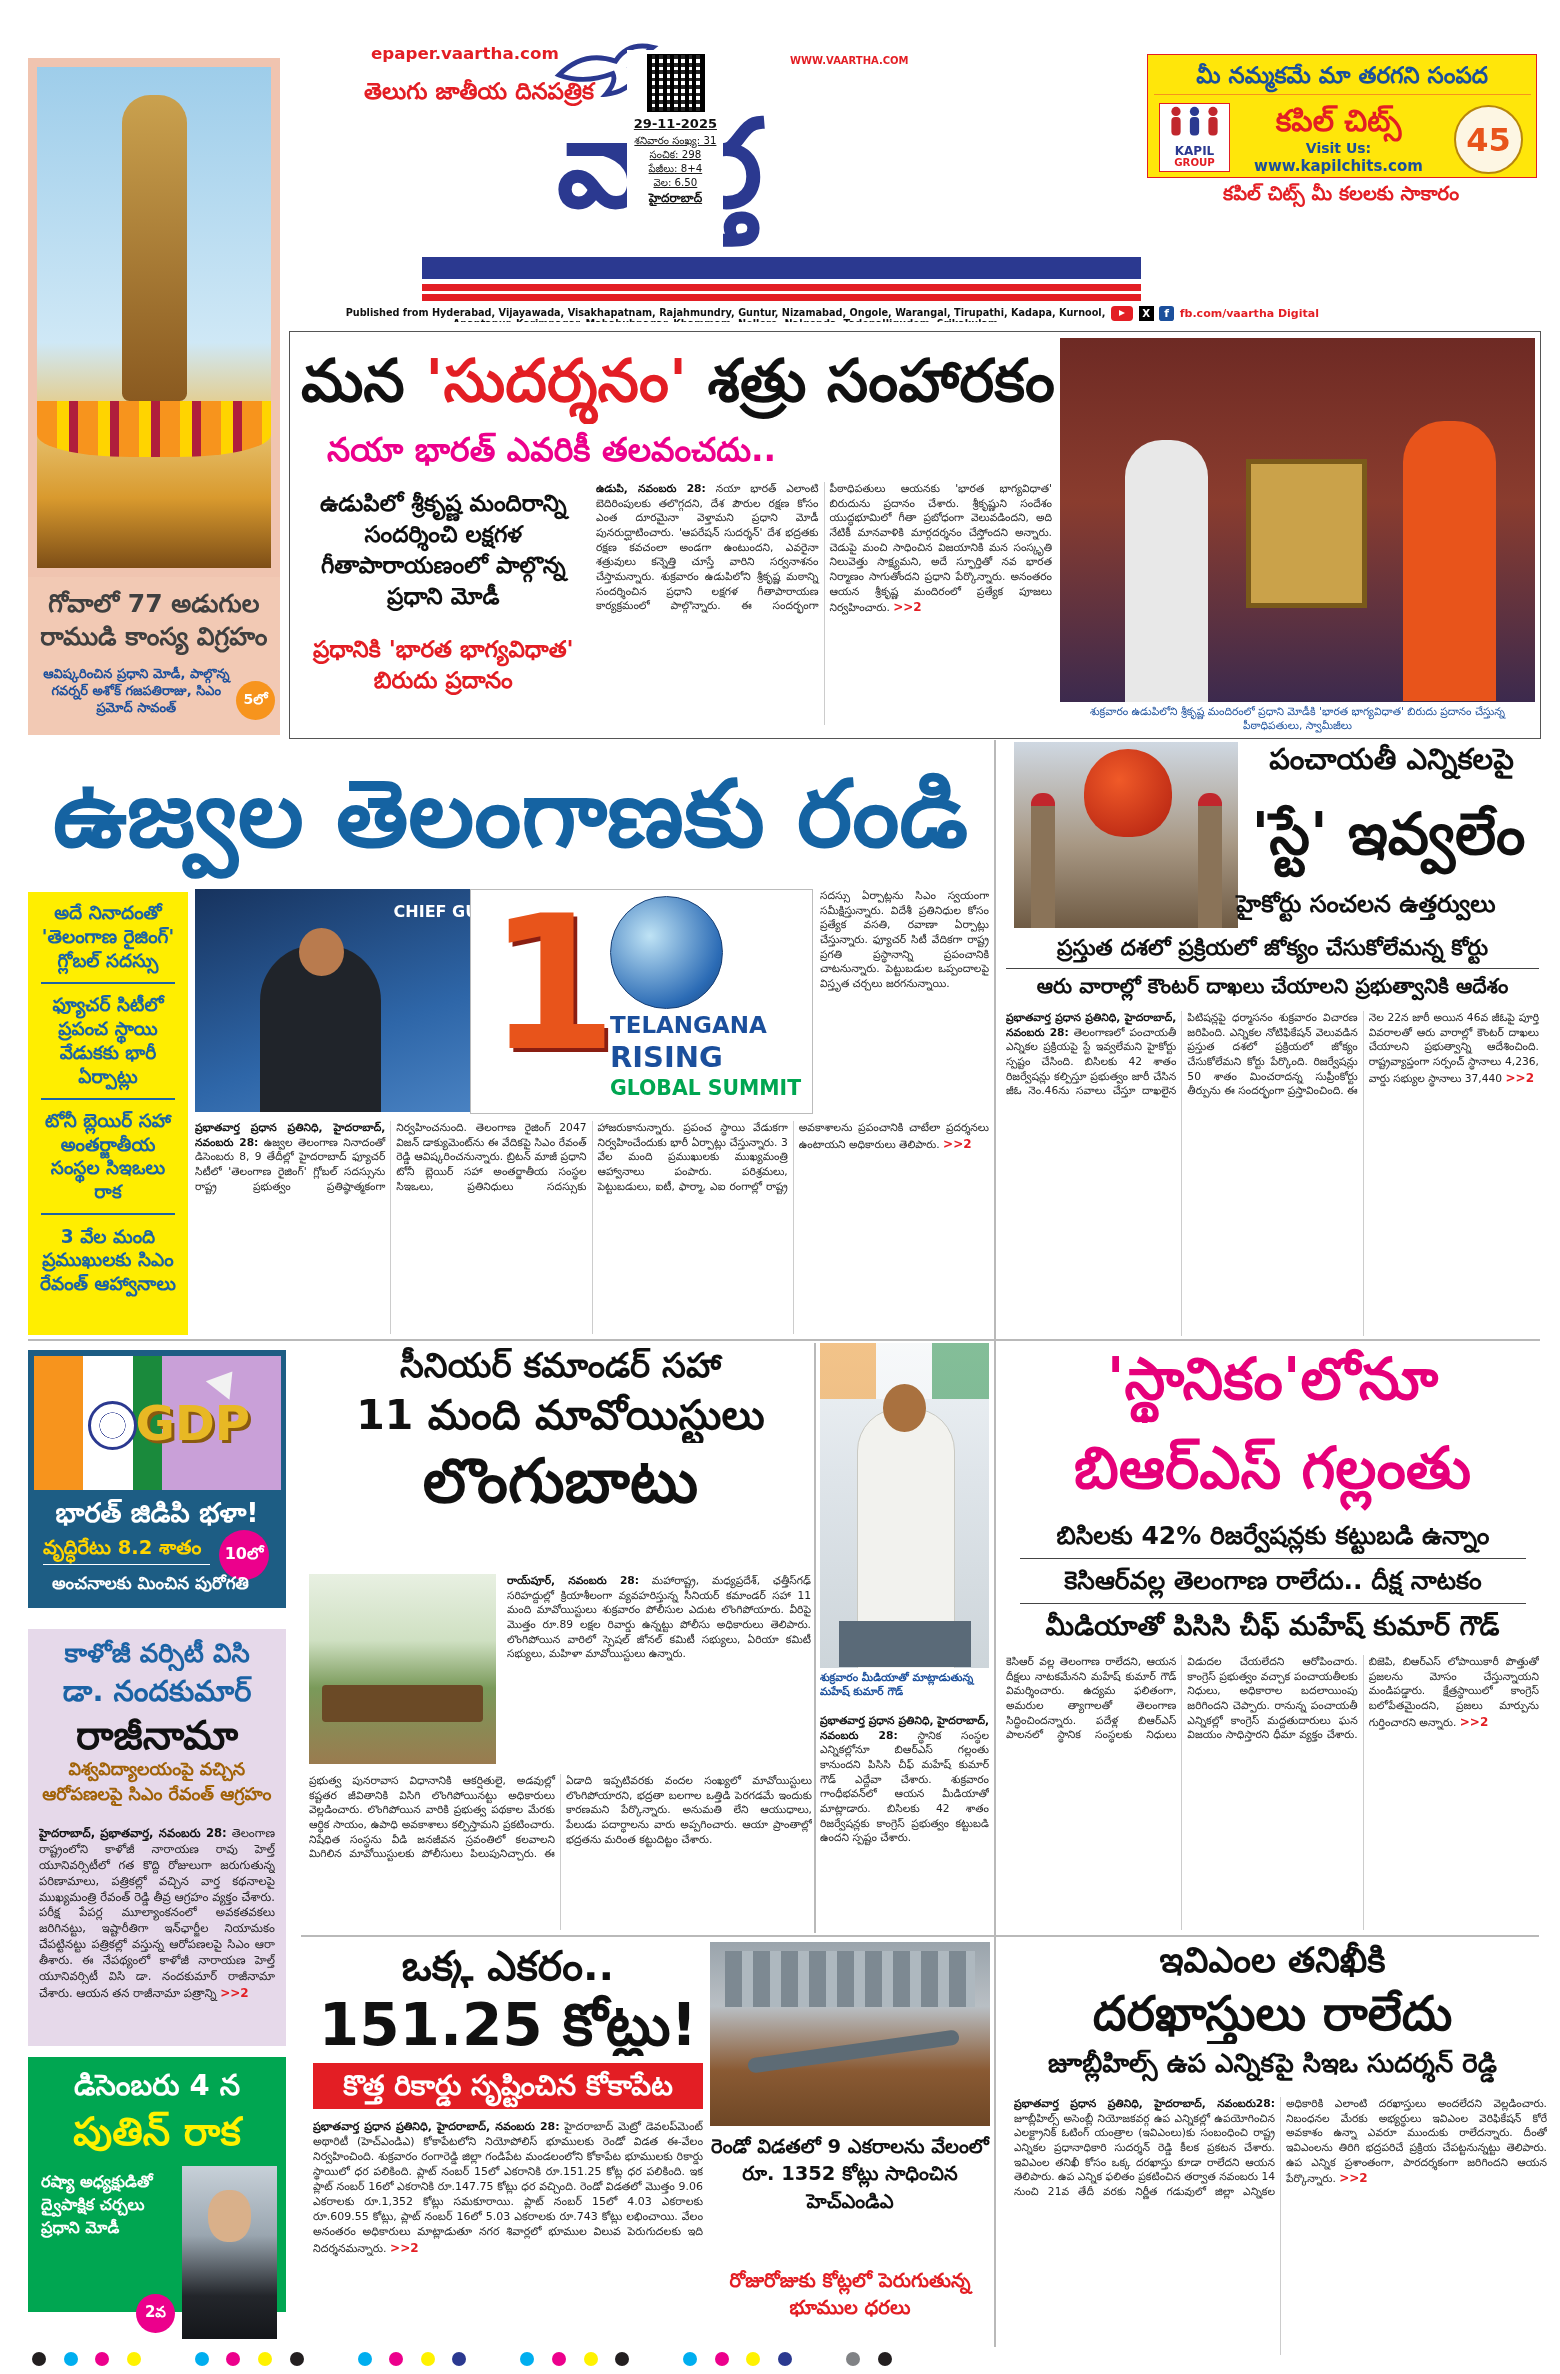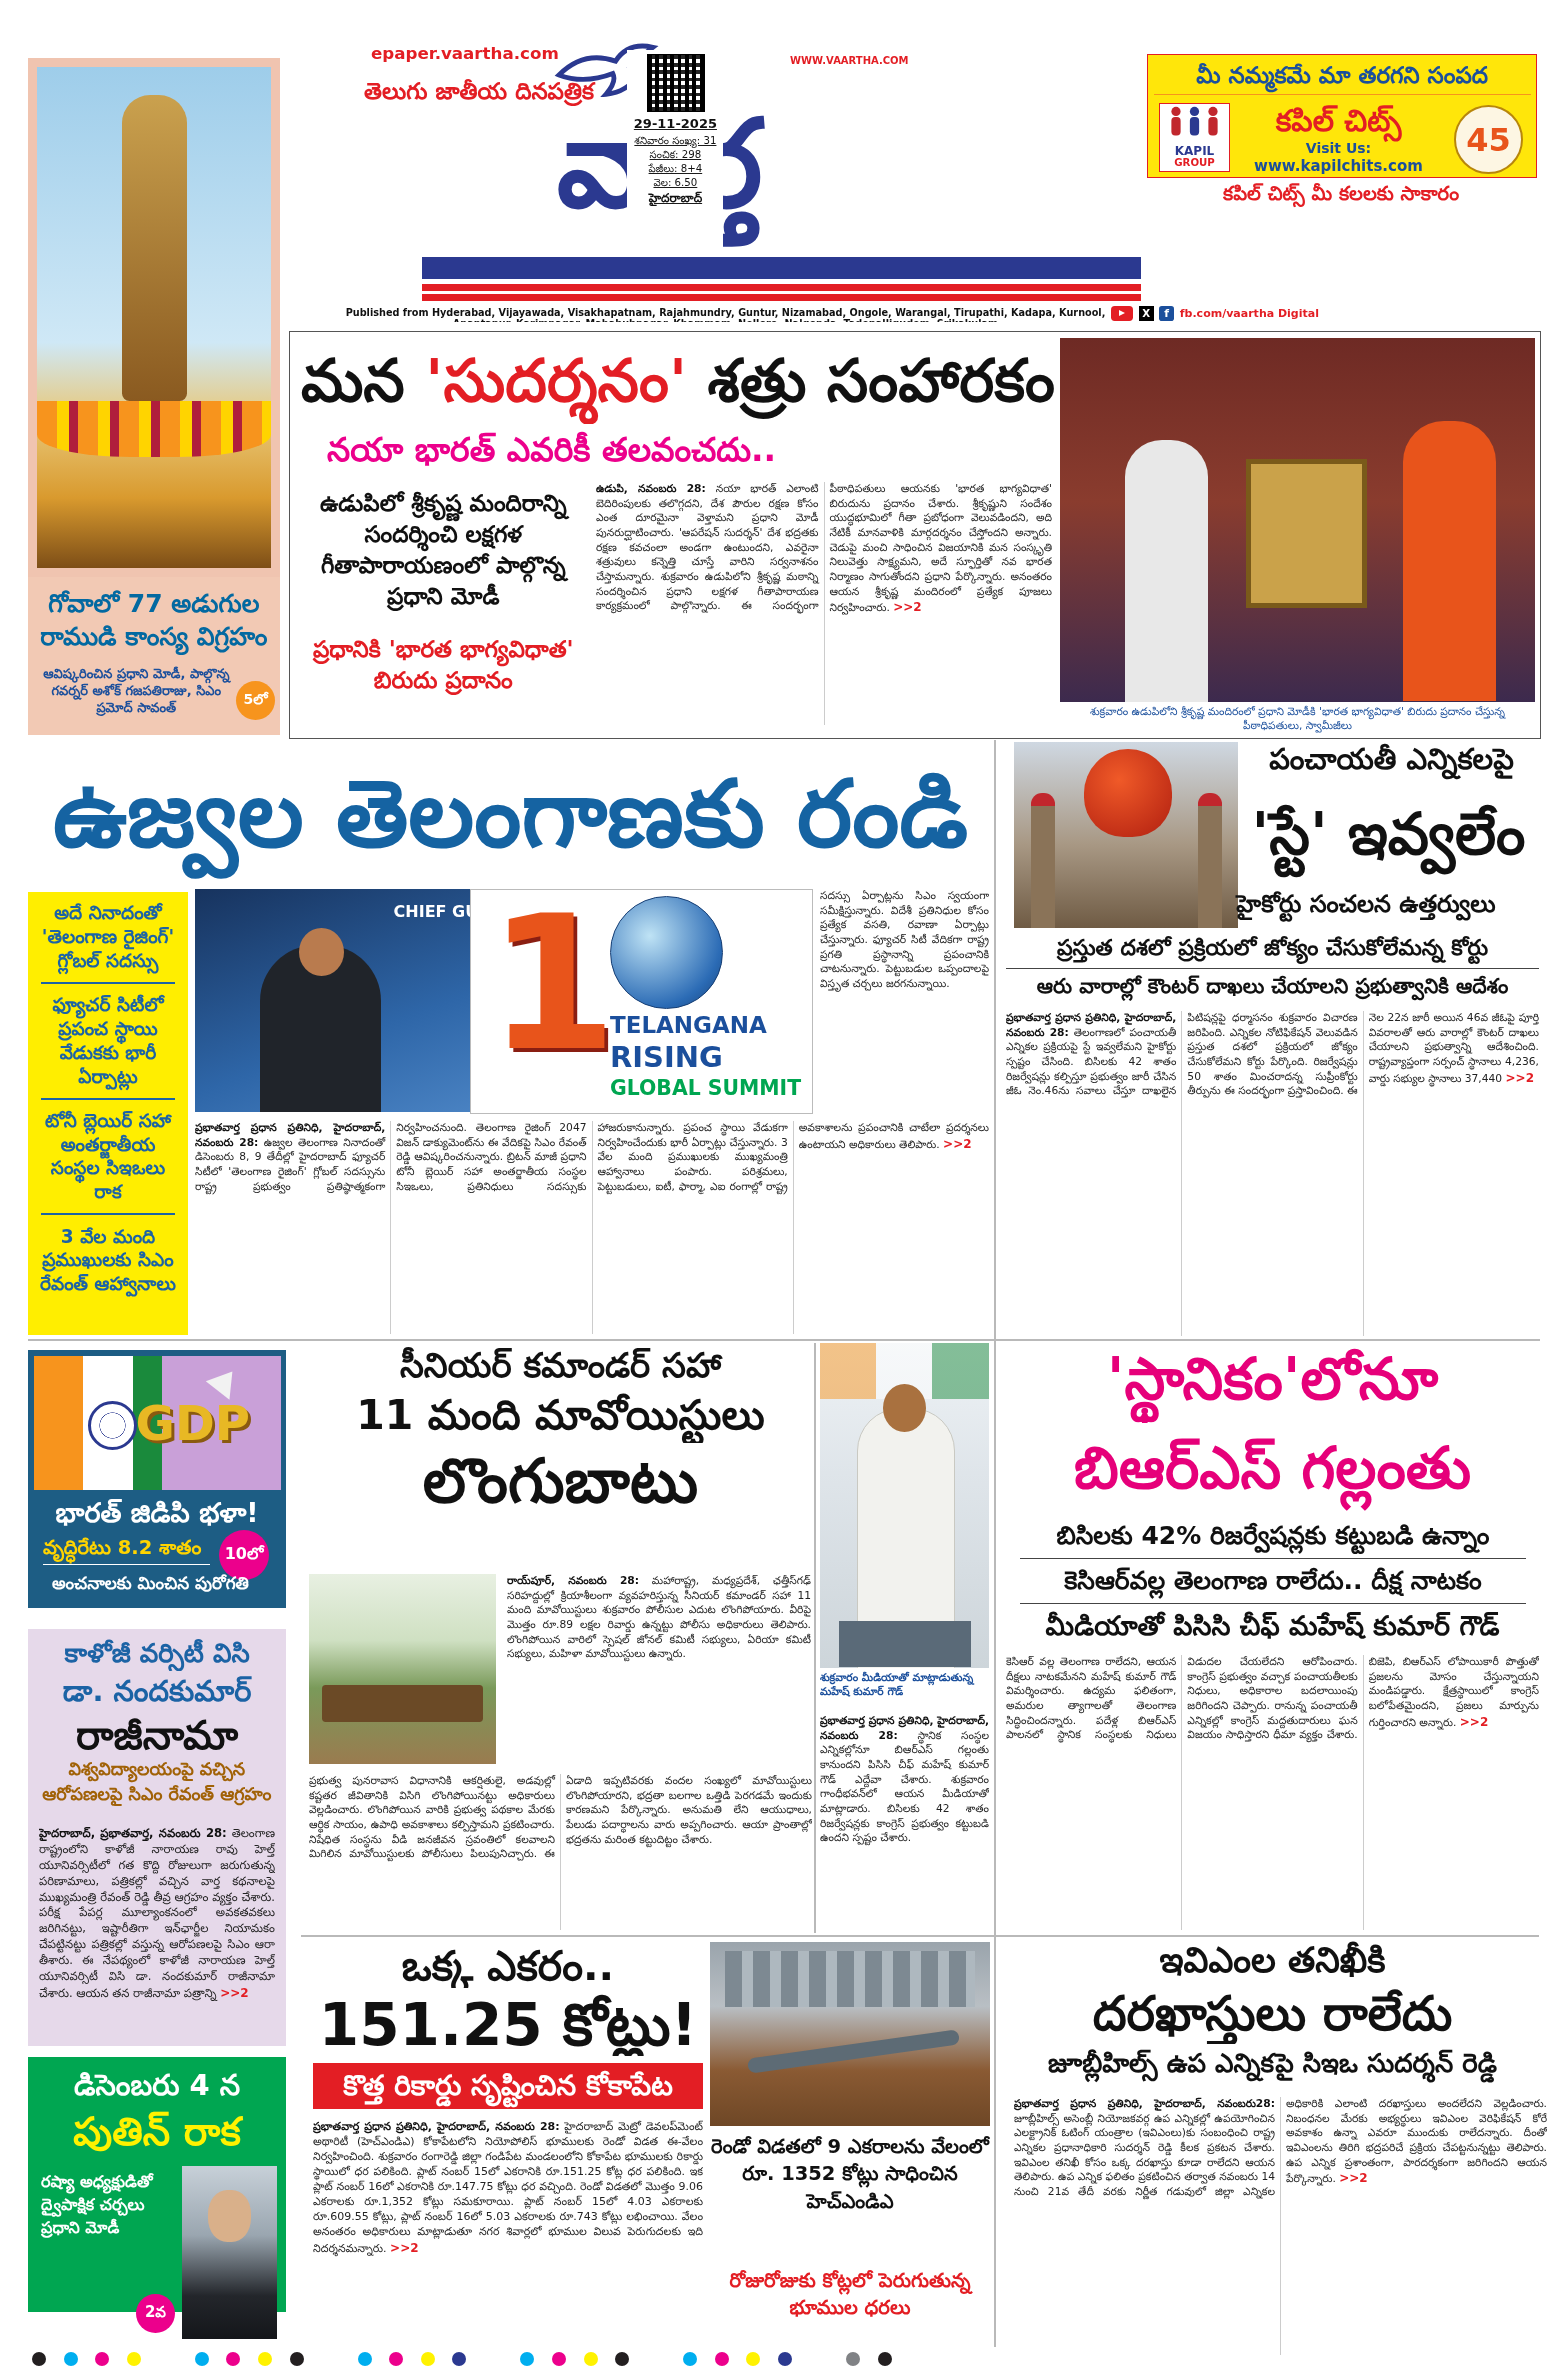--- a/index.html
+++ b/index.html
@@ -40,21 +40,21 @@
 
 <div id="page">
 
   <div class="abs" style="left:28px;top:58px;width:252px;height:519px;background:#f0c4b0;padding:0;">
     <div class="abs photo" style="left:9.3px;top:9.3px;width:234px;height:501px;background:linear-gradient(180deg,#9ecdea 0%,#cfe8f6 55%,#e8c87a 70%,#d99a2e 86%,#7d4e17 100%);">
       <div class="abs" style="left:85px;top:28px;width:65px;height:306px;background:linear-gradient(180deg,#caa14e,#8a5a20);border-radius:28px 28px 7.4px 7.4px;"></div>
       <div class="abs" style="left:0;top:334px;width:234px;height:56px;background:repeating-linear-gradient(90deg,#f7941d 0 20.4px,#ffd400 20.4px 32px,#b01e3c 32px 41px);border-radius:0 0 40% 40%;"></div>
     </div>
   </div>
   <div class="abs" style="left:28px;top:577px;width:252px;height:158px;background:#f2c9b4;padding:0;">
-    <div class="abs ctr" style="left:7.4px;top:11px;width:237px;height:72px;font-weight:bold;font-size:25px;line-height:1.3;color:#0369a1;overflow:hidden;">గోవాలో 77 అడుగుల రాముడి కాంస్య విగ్రహం</div>
+    <div class="abs ctr" style="left:7.4px;top:11px;width:237px;height:72px;font-weight:bold;font-size:25px;line-height:1.3;color:#404040;overflow:hidden;">గోవాలో 77 అడుగుల రాముడి కాంస్య విగ్రహం</div>
     <div class="abs ctr capblue" style="left:9.3px;top:89px;width:198px;height:61px;font-size:13px;overflow:hidden;">ఆవిష్కరించిన ప్రధాని మోడీ, పాల్గొన్న గవర్నర్ అశోక్ గజపతిరాజు, సిఎం ప్రమోద్ సావంత్</div>
     <div class="abs badge" style="left:208px;top:104px;width:39px;height:39px;background:#f7941d;font-size:14px;">5లో</div>
   </div>
 
   <div class="abs red" style="left:371px;top:43px;font-weight:bold;font-size:16.7px;">epaper.vaartha.com</div>
   <div class="abs red" style="left:364px;top:78px;font-weight:bold;font-size:23px;">తెలుగు జాతీయ దినపత్రిక</div>
   <div class="abs red" style="left:790px;top:39px;font-weight:bold;font-size:10px;margin-top:16px;">WWW.VAARTHA.COM</div>
   <div class="abs" style="left:553px;top:39px;width:139px;height:58px;">
     <svg width="139" height="58" viewBox="0 0 100 42">
       <path d="M4 26 Q22 8 45 16 Q54 2 72 6 Q64 12 58 18 Q80 14 96 26 Q76 24 60 27 Q54 38 38 40 Q46 31 43 25 Q22 33 4 26 Z" fill="#fff" stroke="#2b3990" stroke-width="3.5"></path>

